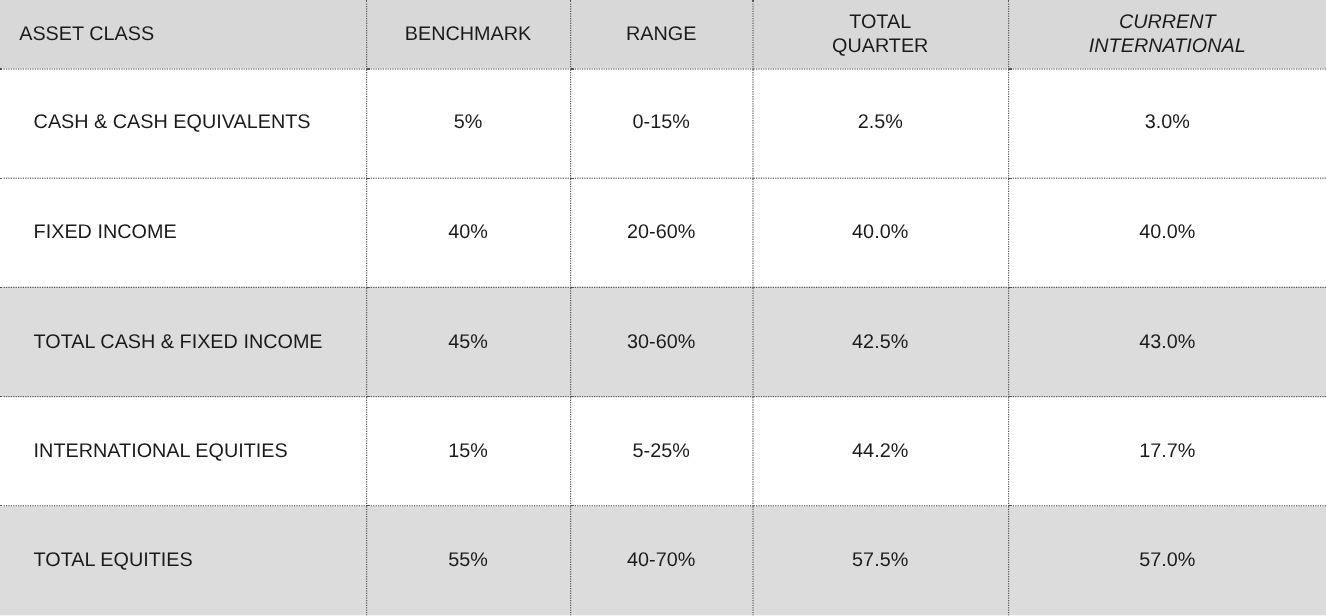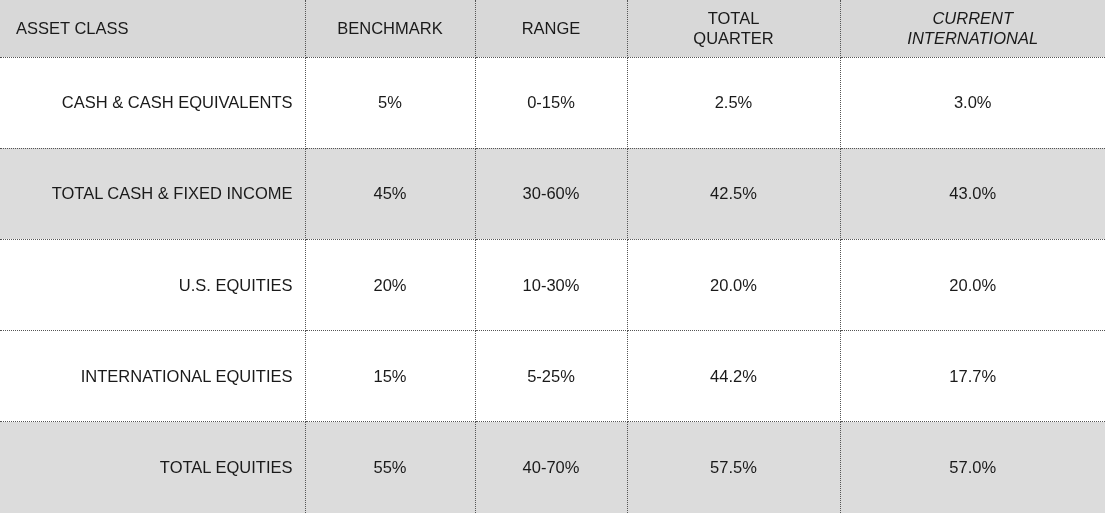--- a/index.html
+++ b/index.html
@@ -69,22 +69,22 @@
   tbody td {
     font-size: 16.5px;
     color: #1a1a1a;
     border-right: 1px dotted #555;
     border-bottom: 1px dotted #555;
     padding: 4px 12px;
     vertical-align: middle;
     line-height: 1.25;
   }
   tbody td.first {
-    text-align: right;
-    padding-left: 16px;
+    text-align: left;
+    padding-left: 28px;
   }
   tbody td.ctr {
     text-align: center;
   }
   tbody td.last {
     border-right: none;
   }
   tbody tr:last-child td {
     border-bottom: none;
   }
@@ -123,33 +123,33 @@
       </tr>
     </thead>
     <tbody>
       <tr class="plain">
         <td class="first">CASH &amp; CASH EQUIVALENTS</td>
         <td class="ctr">5%</td>
         <td class="ctr">0-15%</td>
         <td class="ctr">2.5%</td>
         <td class="ctr last">3.0%</td>
       </tr>
+      <tr class="plain">
+        <td class="first">FIXED INCOME</td>
+        <td class="ctr">40%</td>
+        <td class="ctr">20-60%</td>
+        <td class="ctr">40.0%</td>
+        <td class="ctr last">40.0%</td>
+      </tr>
       <tr class="shaded">
         <td class="first">TOTAL CASH &amp; FIXED INCOME</td>
         <td class="ctr">45%</td>
         <td class="ctr">30-60%</td>
         <td class="ctr">42.5%</td>
         <td class="ctr last">43.0%</td>
-      </tr>
-      <tr class="plain">
-        <td class="first">U.S. EQUITIES</td>
-        <td class="ctr">20%</td>
-        <td class="ctr">10-30%</td>
-        <td class="ctr">20.0%</td>
-        <td class="ctr last">20.0%</td>
       </tr>
       <tr class="plain">
         <td class="first">INTERNATIONAL EQUITIES</td>
         <td class="ctr">15%</td>
         <td class="ctr">5-25%</td>
         <td class="ctr">44.2%</td>
         <td class="ctr last">17.7%</td>
       </tr>
       <tr class="shaded">
         <td class="first">TOTAL EQUITIES</td>

